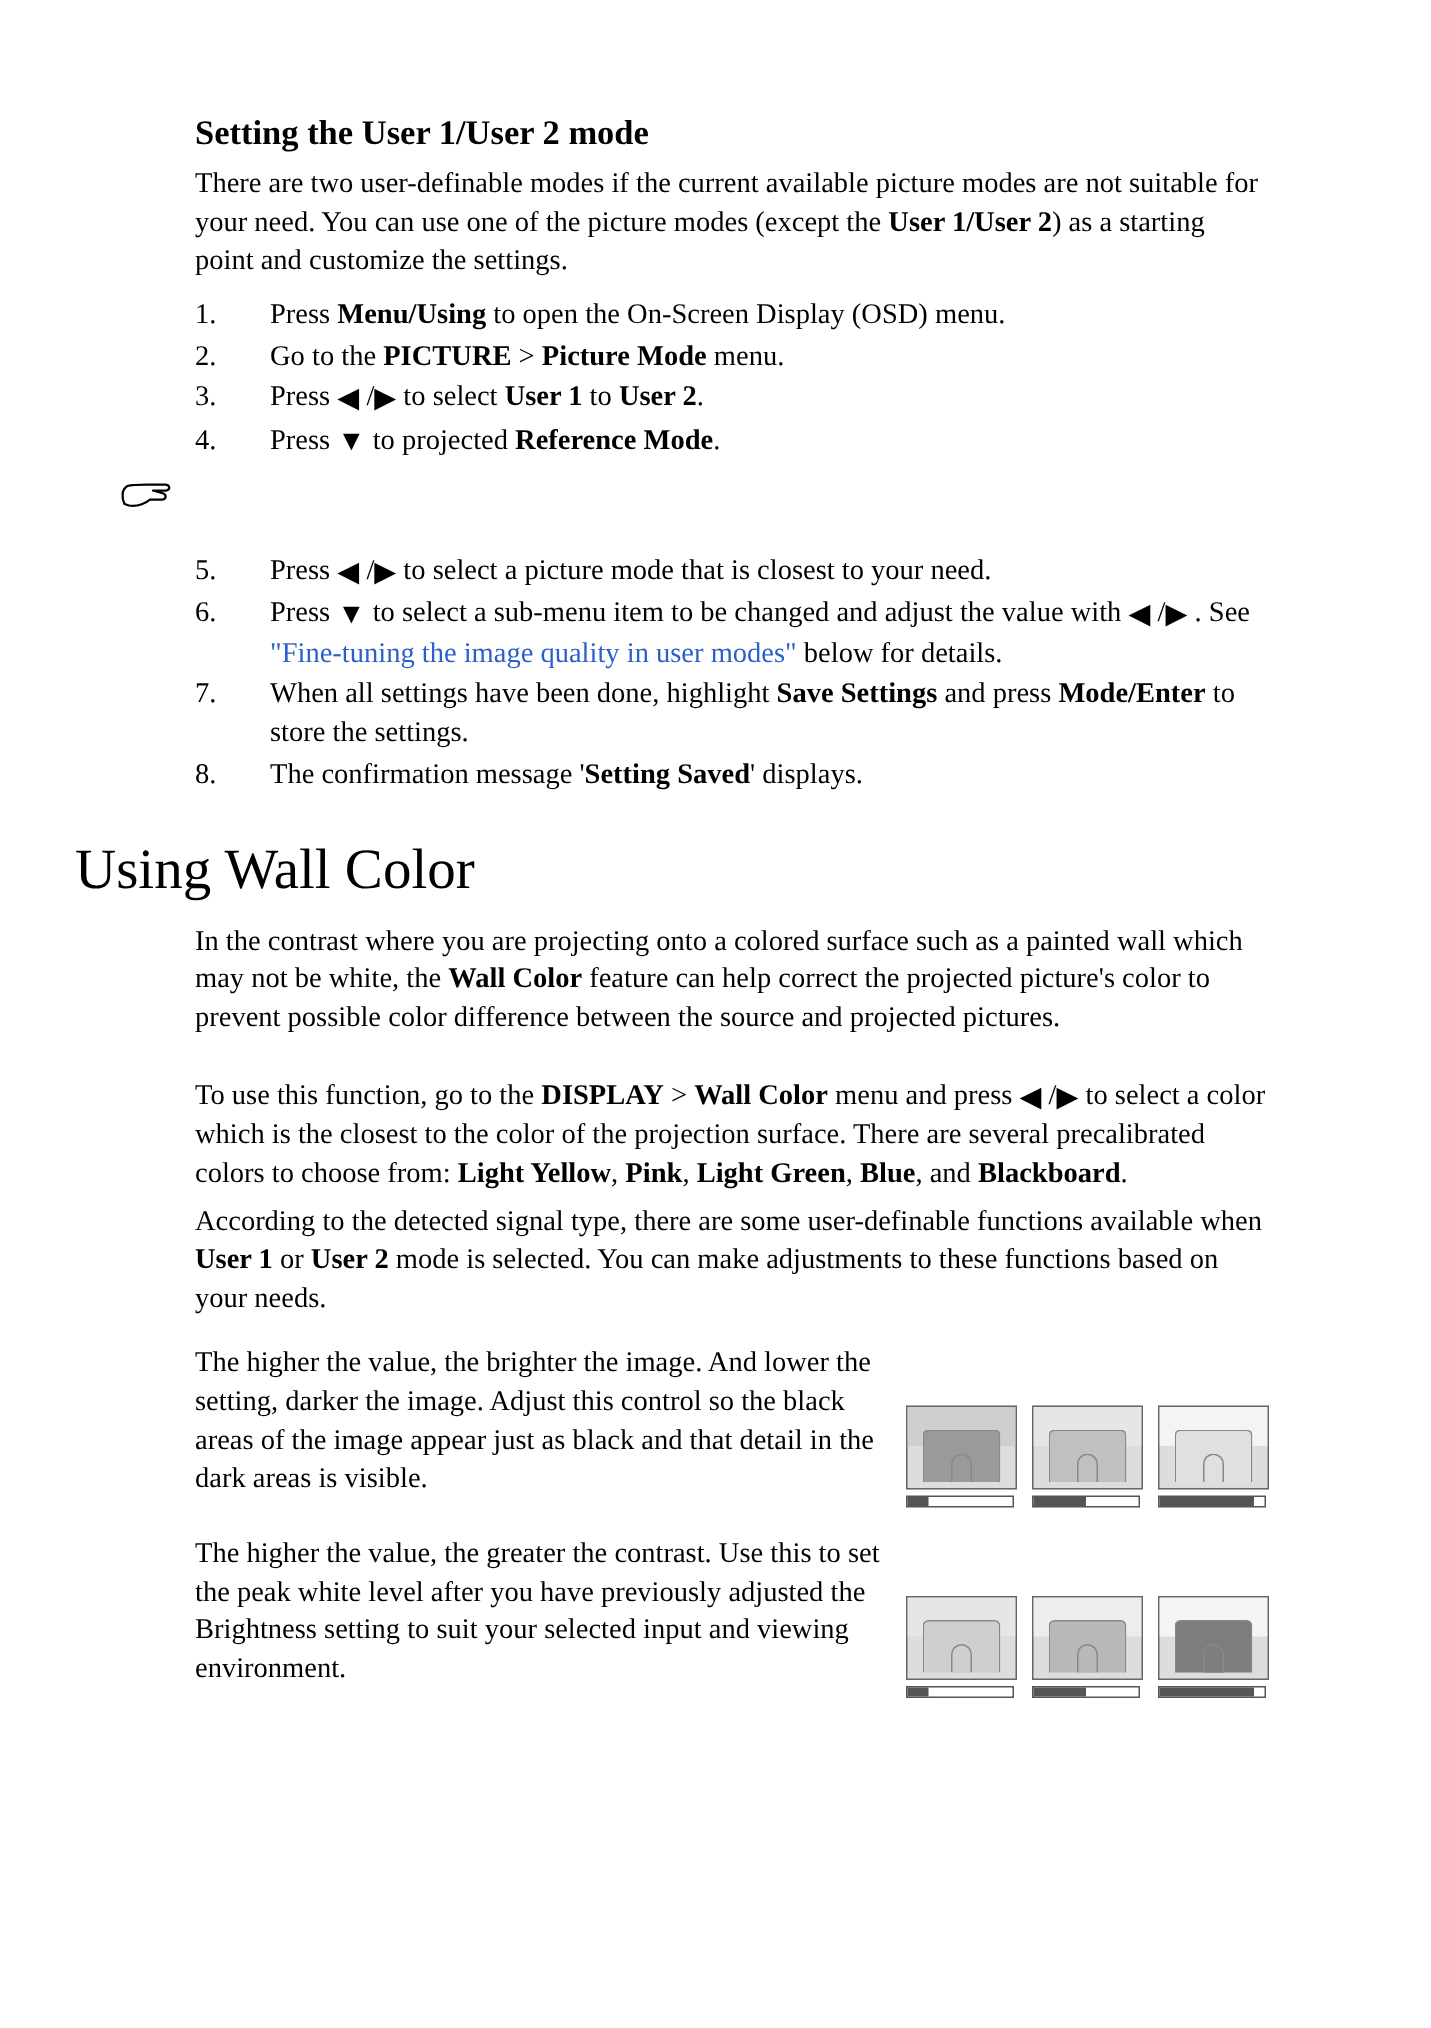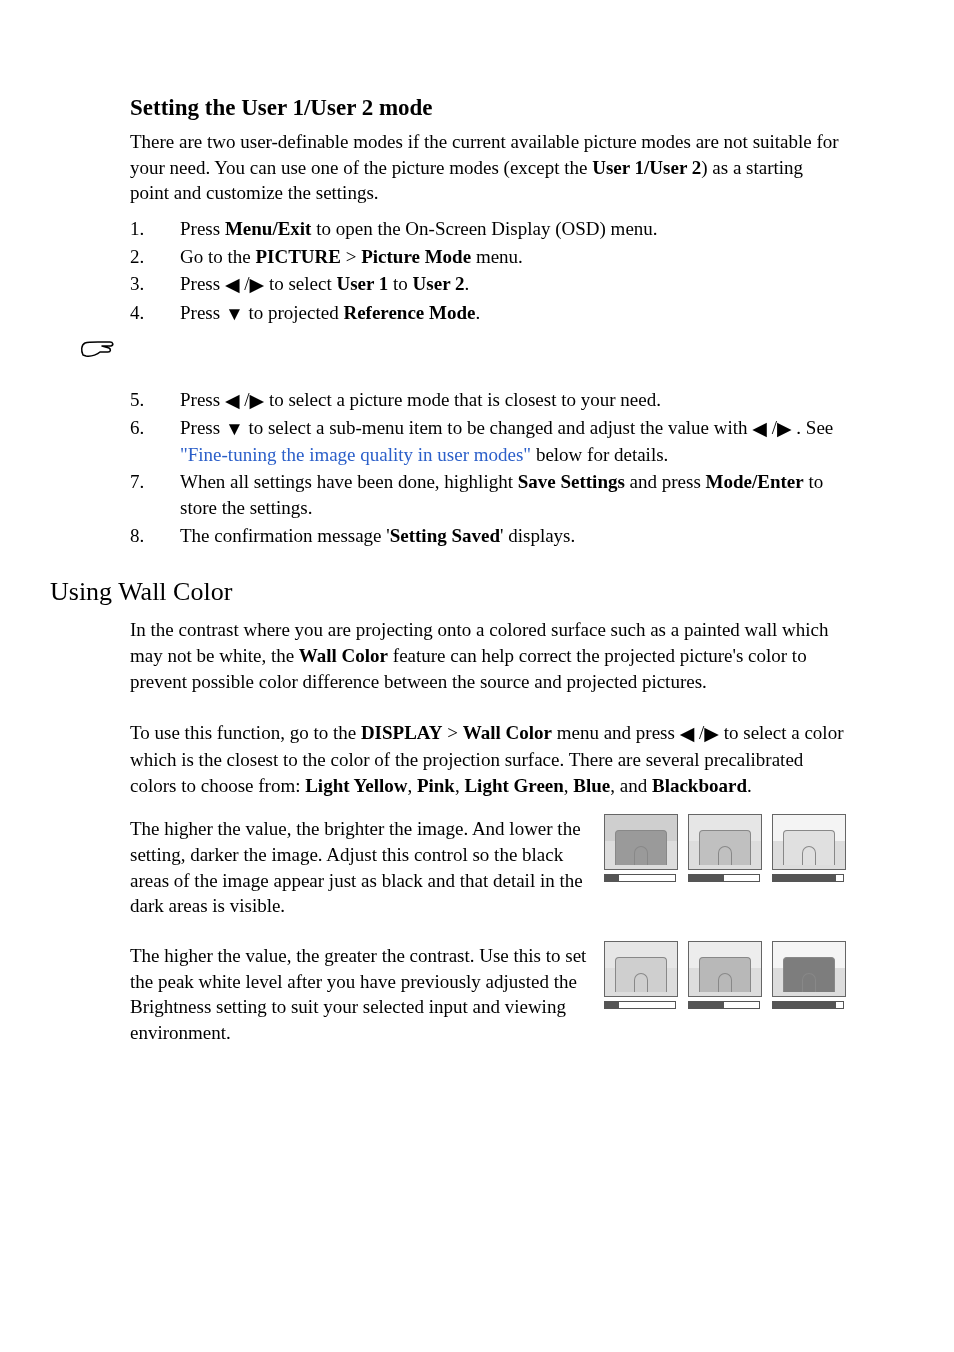--- a/index.html
+++ b/index.html
@@ -11,24 +11,24 @@
     width: 954px;
     font-size: 19px;
     line-height: 1.35;
   }
   .page {
     padding: 70px 110px 60px 130px;
   }
   .h3 {
     font-weight: bold;
     font-size: 23px;
-    margin: 22px 0 6px 0;
+    margin: 3px 0 6px 0;
   }
   .h1 {
-    font-size: 26px;
+    font-size: 38px;
     font-weight: normal;
     margin: 26px 0 8px -80px;
   }
   .body-text {
     margin: 6px 0;
   }
   ol.steps {
     list-style: none;
     padding: 0;
     margin: 10px 0;
@@ -53,20 +53,21 @@
   .link {
     color: #2b5fc9;
   }
   .tri {
     display: inline-block;
     vertical-align: -1px;
   }
   .row-with-images {
     display: flex;
     gap: 12px;
+    align-items: flex-end;
   }
   .row-with-images .text {
     flex: 1;
   }
   .thumbs {
     display: flex;
     gap: 12px;
     align-items: flex-start;
     padding-top: 4px;
   }
@@ -136,21 +137,21 @@
   <div class="h3">Setting the User 1/User 2 mode</div>
 
   <div class="body-text">
     <span>There are two user-definable modes if the current available picture modes are not suitable for your need. You can use one of the picture modes (except the </span><b>User 1/User 2</b><span>) as a starting point and customize the settings.</span>
   </div>
 
   <ol class="steps">
     <li>
       <span class="num">1.</span>
       <span class="txt">
-        <span>Press </span><b>Menu/Exit</b><span> to open the On-Screen Display (OSD) menu.</span>
+        <span>Press </span><b>Menu/Using</b><span> to open the On-Screen Display (OSD) menu.</span>
       </span>
     </li>
     <li>
       <span class="num">2.</span>
       <span class="txt">
         <span>Go to the </span><b>PICTURE</b><span> &gt; </span><b>Picture Mode</b><span> menu.</span>
       </span>
     </li>
     <li>
       <span class="num">3.</span>
@@ -203,20 +204,23 @@
 
   <div class="body-text">
     <span>In the contrast where you are projecting onto a colored surface such as a painted wall which may not be white, the </span><b>Wall Color</b><span> feature can help correct the projected picture's color to prevent possible color difference between the source and projected pictures.</span>
   </div>
 
   <div class="body-text" style="margin-top:26px">
     <span>To use this function, go to the </span><b>DISPLAY</b><span> &gt; </span><b>Wall Color</b><span> menu and press </span><span class="tri">◀</span><span> /</span><span class="tri">▶</span><span>  to select a color which is the closest to the color of the projection surface. There are several precalibrated colors to choose from: </span><b>Light Yellow</b><span>, </span><b>Pink</b><span>, </span><b>Light Green</b><span>, </span><b>Blue</b><span>, and </span><b>Blackboard</b><span>.</span>
   </div>
 
 
+  <div class="body-text">
+    <span>According to the detected signal type, there are some user-definable functions available when </span><b>User 1</b><span> or </span><b>User 2</b><span> mode is selected. You can make adjustments to these functions based on your needs.</span>
+  </div>
 
 
   <div class="row-with-images" style="margin-top:12px">
     <div class="text body-text">The higher the value, the brighter the image. And lower the setting, darker the image. Adjust this control so the black areas of the image appear just as black and that detail in the dark areas is visible.</div>
     <div class="thumbs">
       <div class="thumb-wrap">
         <div class="thumb b-dark">
             <div class="sky"></div>
             <div class="arch"></div>
           </div>

